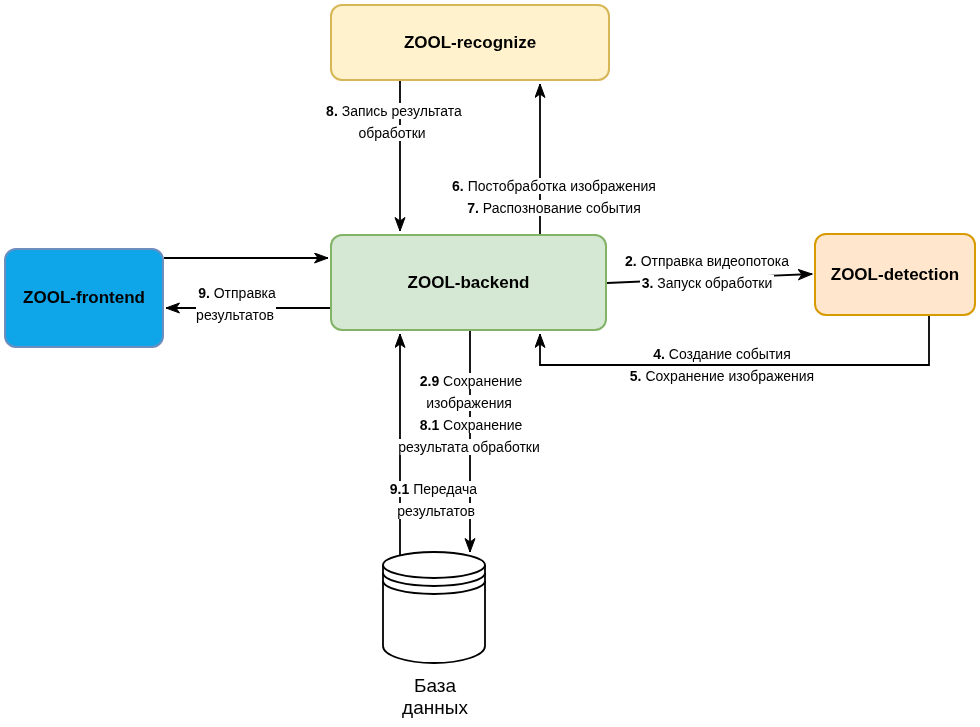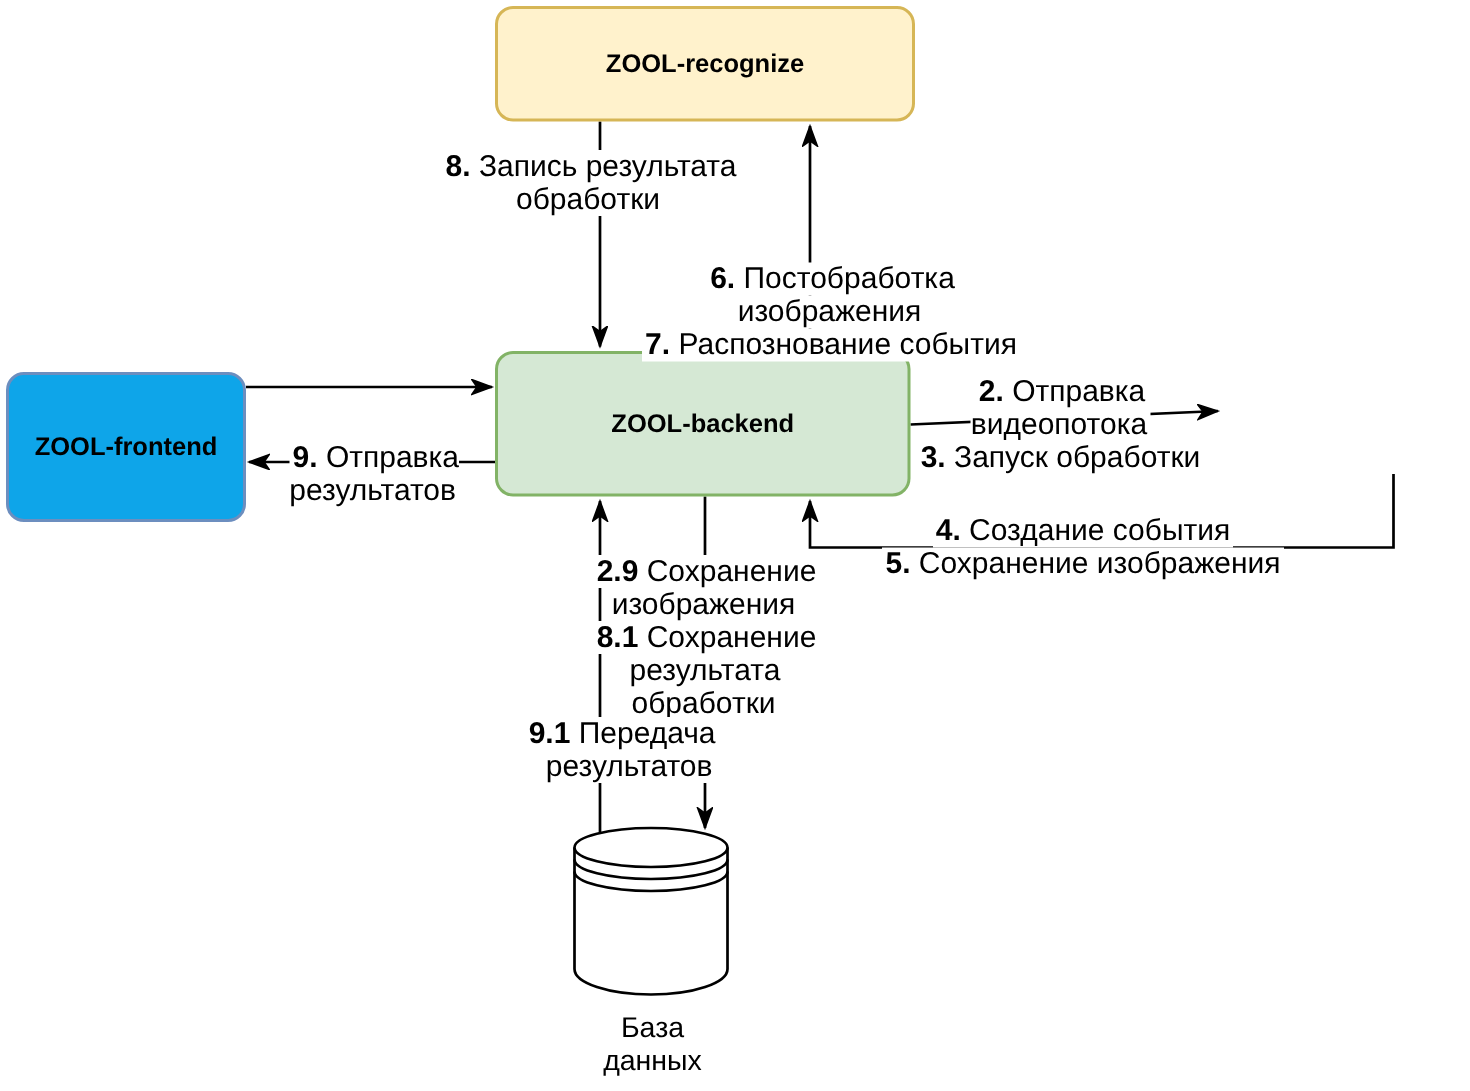--- a/index.html
+++ b/index.html
@@ -7,21 +7,21 @@
     position:relative;width:980px;height:727px;background:#fff;overflow:hidden;
     font-family:"Liberation Sans", sans-serif;color:#000;padding-left:27px;
   }
   #edges{position:absolute;left:0;top:0;width:980px;height:727px;}
   .node{
     position:absolute;display:flex;align-items:center;justify-content:center;
     border:2px solid #000;border-radius:12px;box-sizing:border-box;
     font-weight:bold;font-size:17px;text-align:center;
   }
   .edge-label{
-    position:absolute;text-align:center;font-size:20px;line-height:22px;
+    position:absolute;text-align:center;font-size:14px;line-height:22px;
   }
   .edge-label p{margin:0;}
   .lbl-bg{background:#fff;padding:0 2px;}
   .db-label{
     position:absolute;text-align:center;font-size:19px;line-height:22px;
   }
 </style>
 </head>
 <body>
 
@@ -63,32 +63,35 @@
   </div>
 
   <div class="node" style="left: 4px; top: 248px; width: 160px; height: 100px; background-color: #0ea5e9; border-color: rgb(108, 142, 191);">
     <span>ZOOL-frontend</span>
   </div>
 
   <div class="node" style="left: 330px; top: 234px; width: 277px; height: 97px; background-color: rgb(213, 232, 212); border-color: rgb(130, 179, 102); text-align: right;">
     <span>ZOOL-backend</span>
   </div>
 
+  <div class="node" style="left: 814px; top: 233px; width: 162px; height: 83px; background-color: rgb(255, 230, 204); border-color: rgb(215, 155, 0);">
+    <span>ZOOL-detection</span>
+  </div>
 
   <div class="edge-label" style="left:293px;top:100px;width:200px;">
     <p><span class="lbl-bg"><b>8.</b> <span>Запись результата обработки</span></span></p>
   </div>
 
   <div class="edge-label" style="left:409px;top:175px;width:290px;">
     <p><span class="lbl-bg"><b>6.</b> <span>Постобработка изображения</span></span></p>
     <p><span class="lbl-bg"><b>7.</b> <span>Распознование события</span></span></p>
   </div>
 
 
-  <div class="edge-label" style="left:166px;top:294px;width:140px;text-align:right;">
+  <div class="edge-label" style="left:166px;top:282px;width:140px;">
     <p><span class="lbl-bg"><b>9.</b> <span>Отправка результатов</span></span></p>
   </div>
 
   <div class="edge-label" style="left:607px;top:250px;width:200px;">
     <p><span class="lbl-bg"><b>2.</b> <span>Отправка видеопотока</span></span></p>
     <p><span class="lbl-bg"><b>3.</b> <span>Запуск обработки</span></span></p>
   </div>
 
   <div class="edge-label" style="left:582px;top:343px;width:280px;">
     <p><span class="lbl-bg"><b>4.</b> <span>Создание события</span></span></p>

